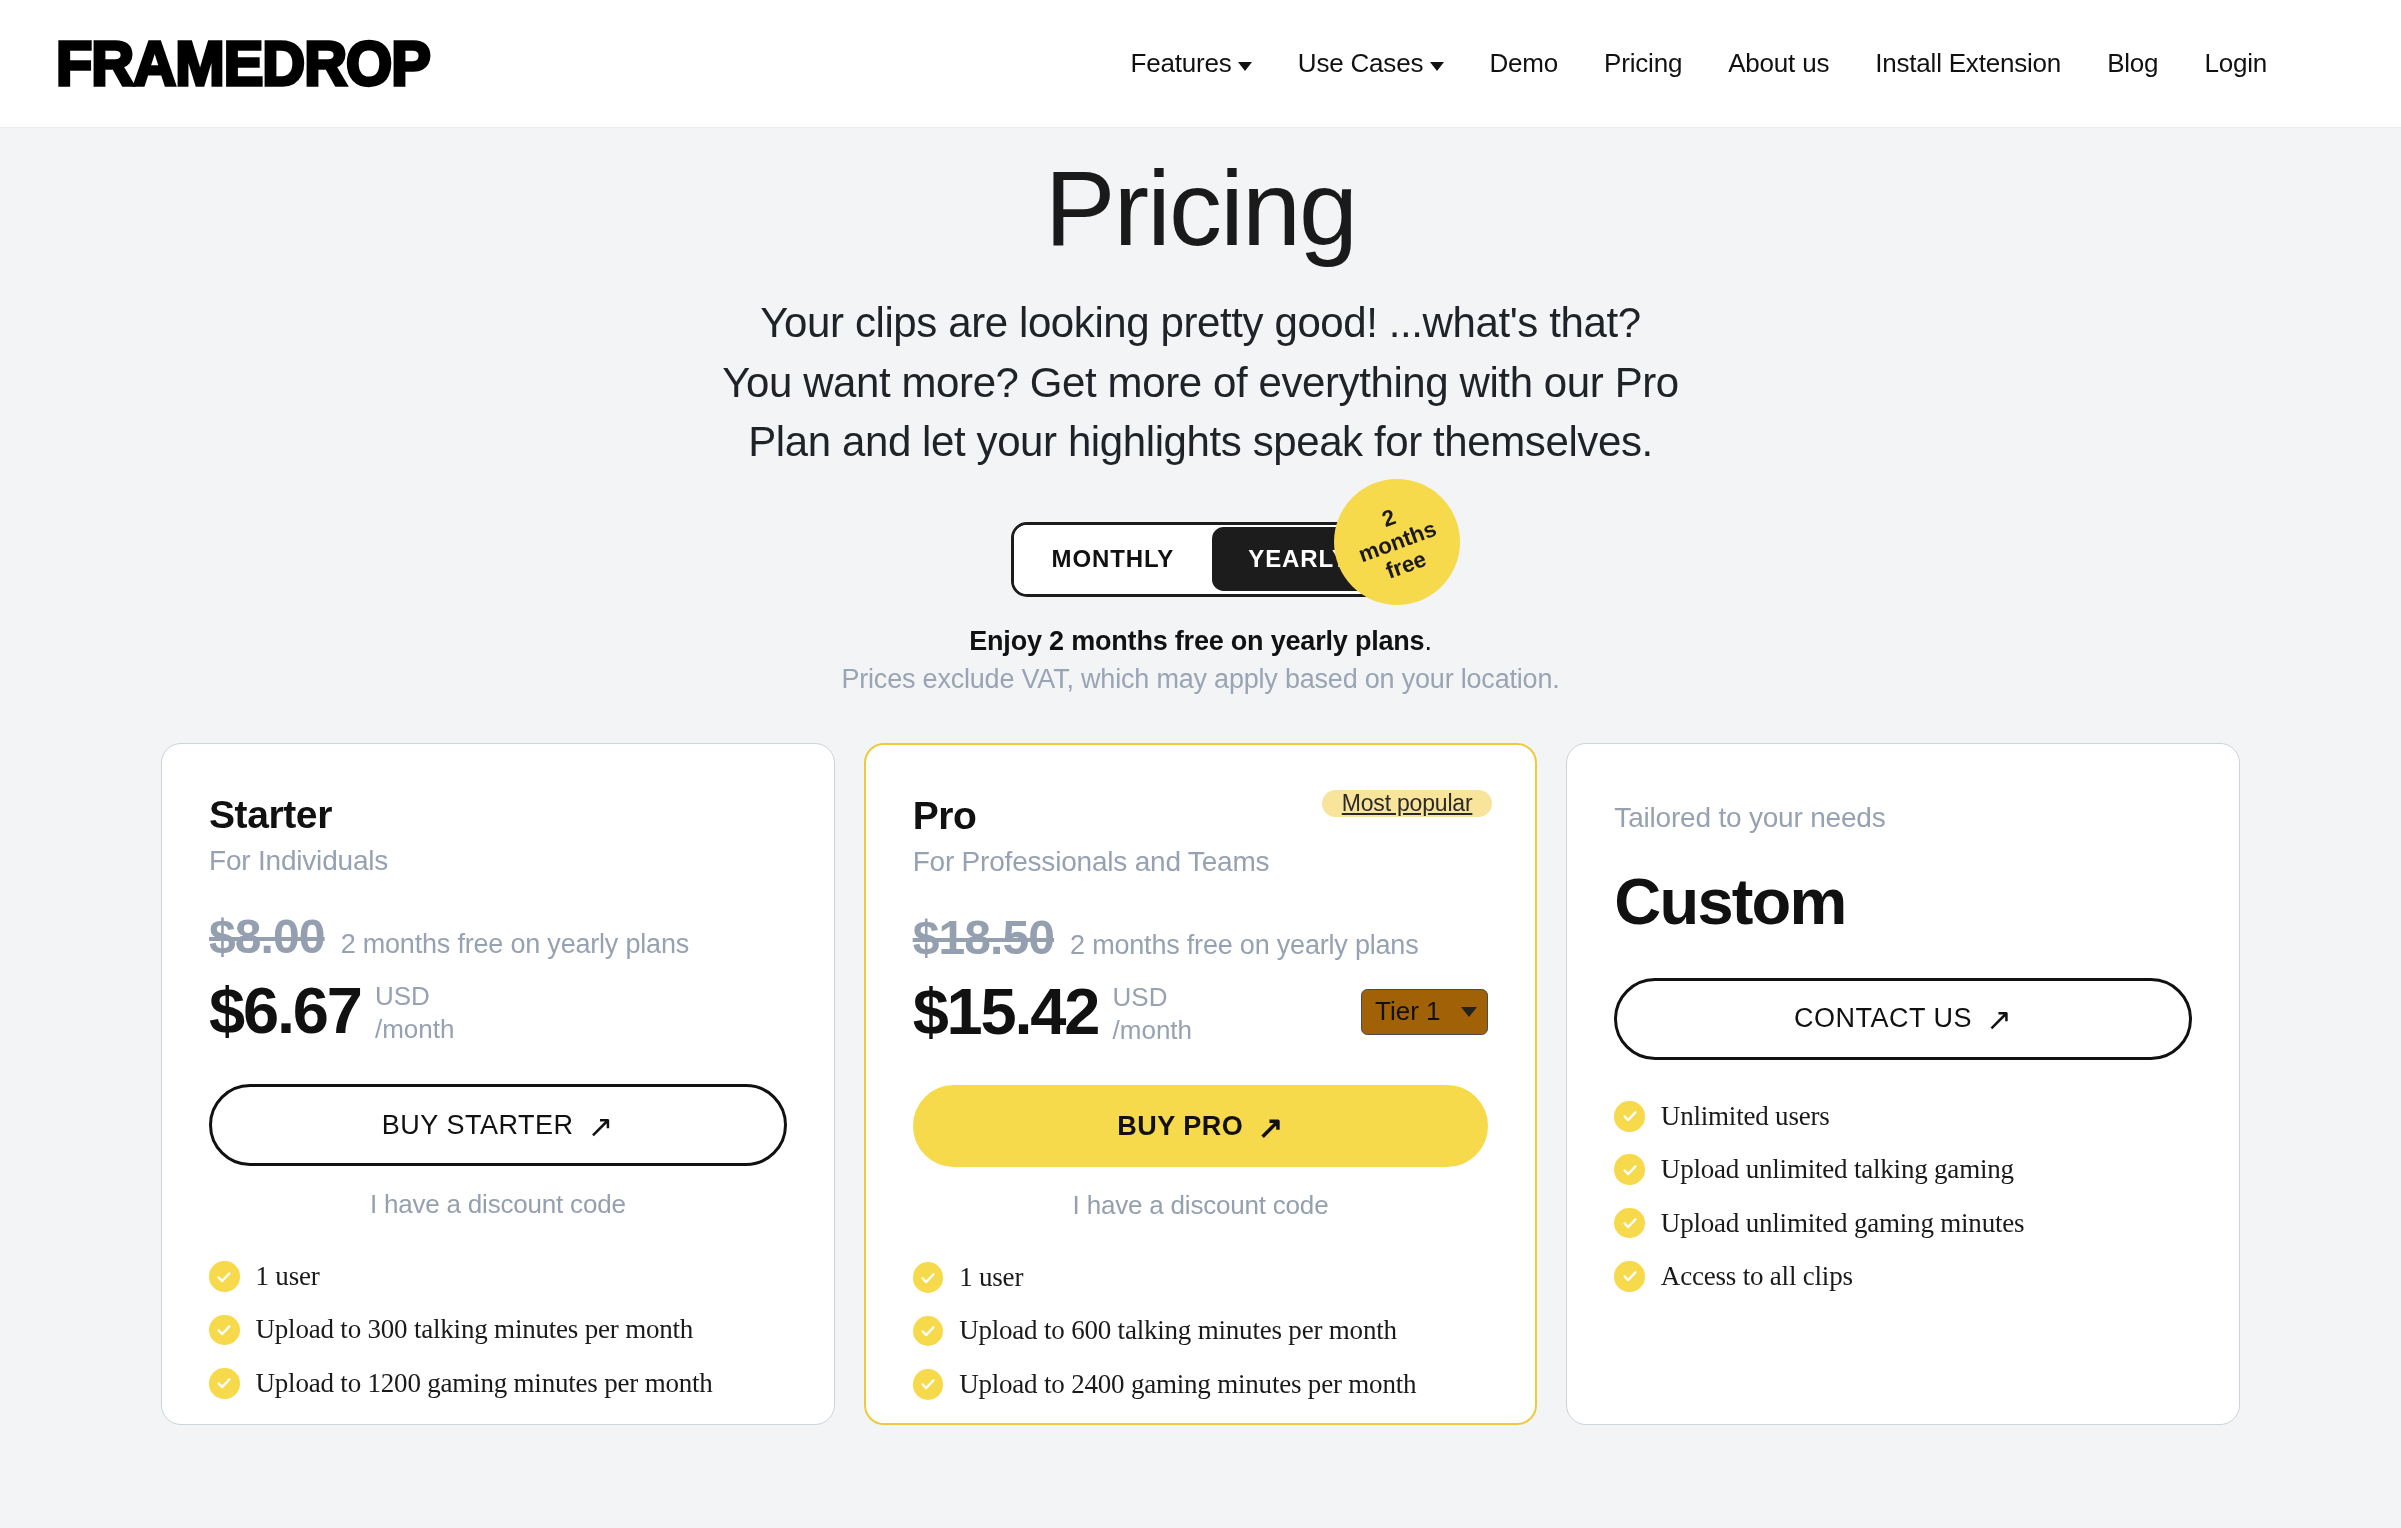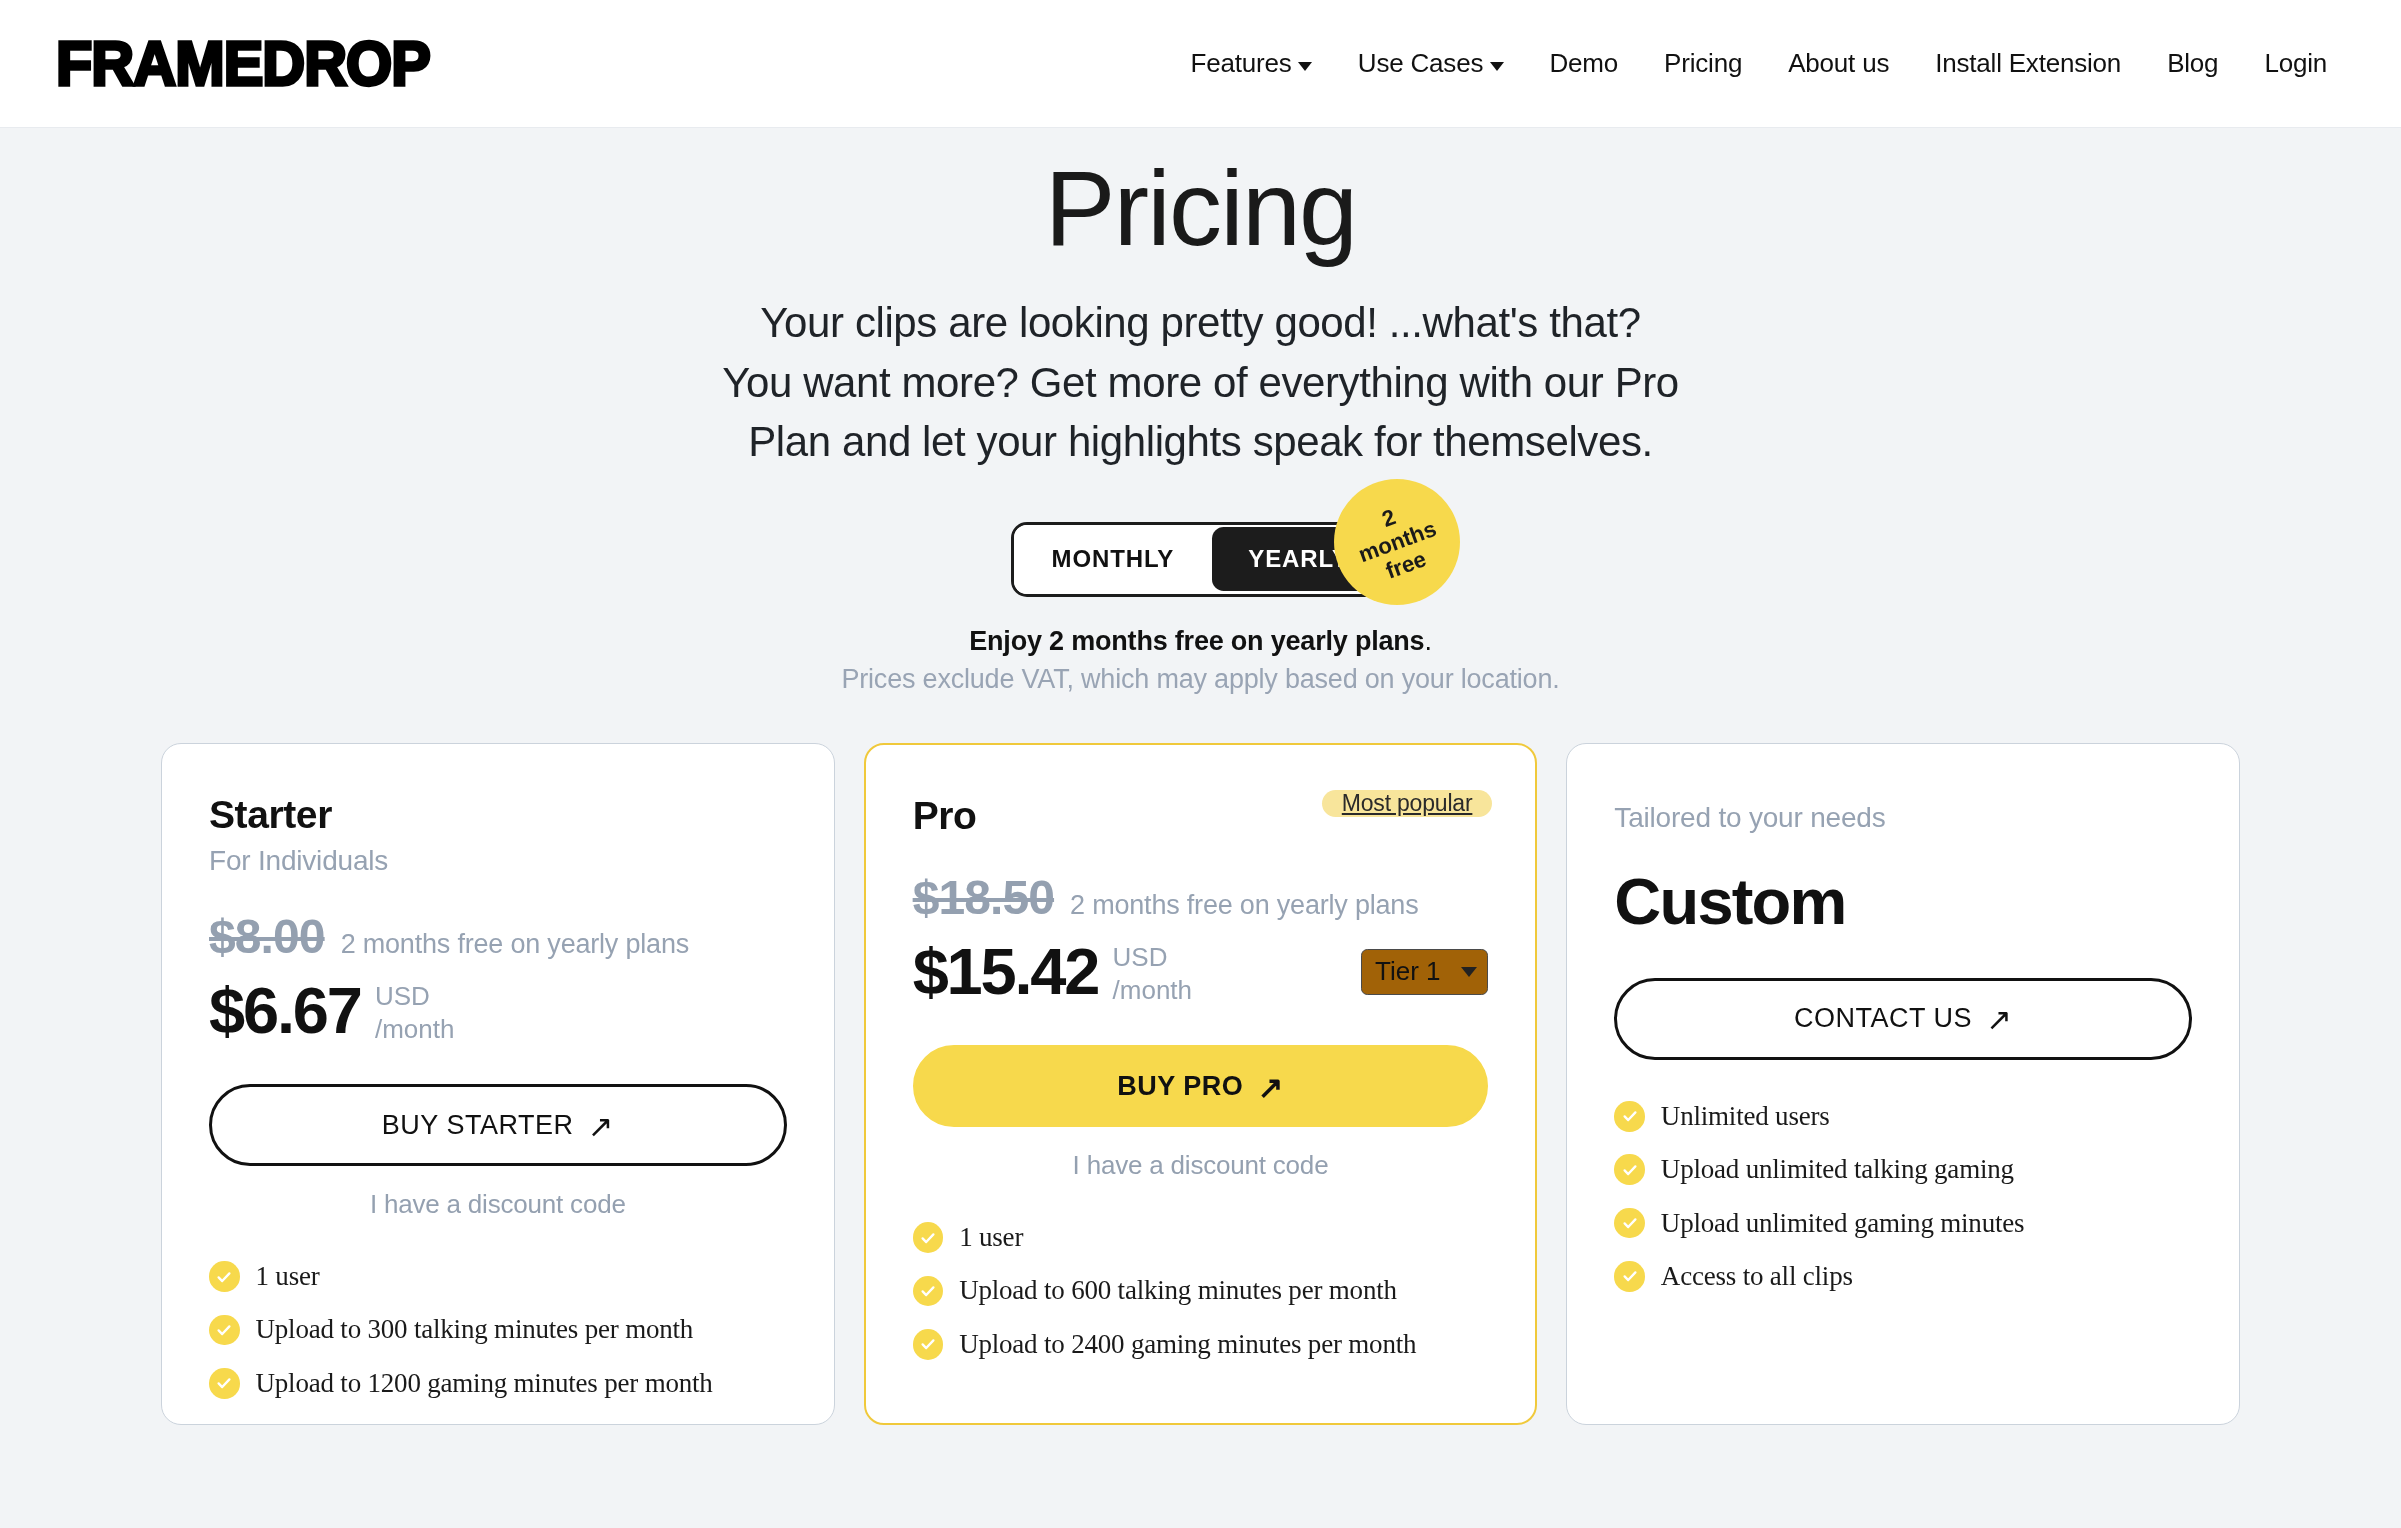--- a/index.html
+++ b/index.html
@@ -16,21 +16,21 @@
     color: #111111;
     -webkit-font-smoothing: antialiased;
   }
 
   
   .header {
     height: 128px;
     background: #FFFFFF;
     display: flex;
     align-items: center;
-    padding: 0 24px 0 56px;
+    padding: 0 84px 0 56px;
     border-bottom: 0.9px solid #E8EBEF;
     position: relative;
   }
 
   .logo {
     font-family: "Liberation Sans", sans-serif;
     font-weight: 700;
     font-size: 56px;
     letter-spacing: -0.9px;
     color: #000000;
@@ -471,20 +471,21 @@
         </span>
         <span>Upload to 1200 gaming minutes per month</span>
       </li>
     </ul>
   </div>
 
   <div class="card featured">
     <div class="popular-badge">Most popular</div>
 
     <div class="plan-name">Pro</div>
+    <div class="plan-for">For Professionals and Teams</div>
 
     <div class="old-price-row">
       <span class="old-price">$18.50</span>
       <span class="free-note">2 months free on yearly plans</span>
     </div>
 
     <div class="price-row">
       <span class="price">$15.42</span>
       <span class="price-unit">
         <div>USD</div>

